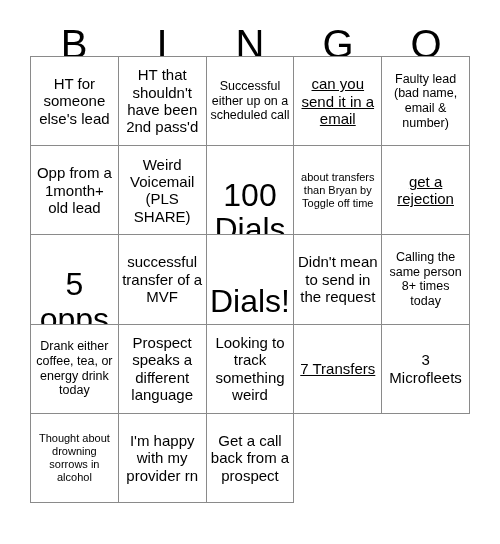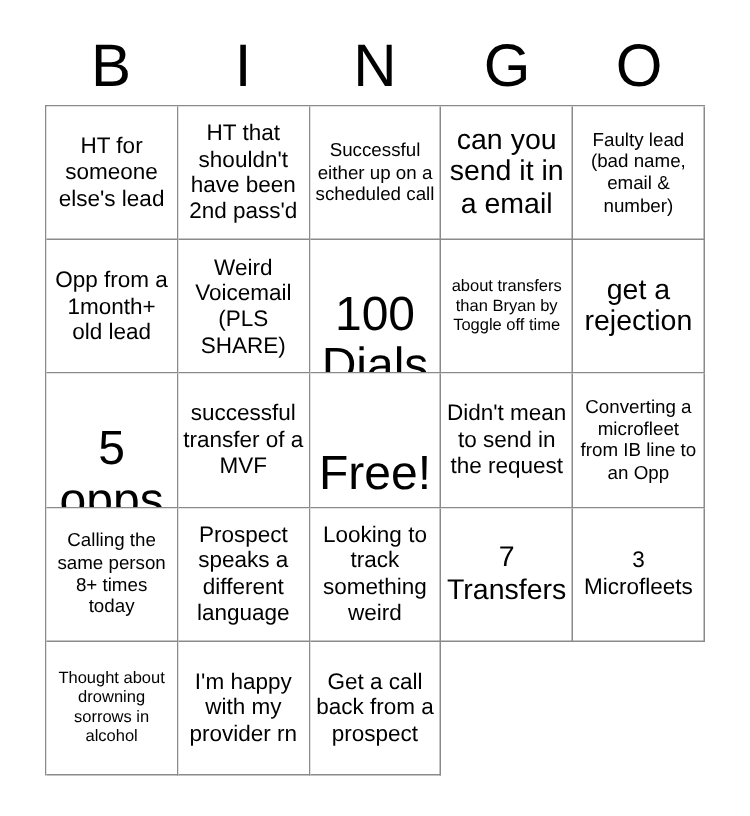--- a/index.html
+++ b/index.html
@@ -40,21 +40,21 @@
     line-height: 1;
     font-weight: 400;
     color: #000000;
     letter-spacing: 0;
   }
 
   
   .grid {
     position: absolute;
     left: 30px;
-    top: 70px;
+    top: 56px;
     width: 440px;
     height: 447px;
     box-sizing: border-box;
     border-top: 1px solid #8a8a8a;
     border-left: 1px solid #8a8a8a;
     display: grid;
     grid-template-columns: repeat(5, 1fr);
     grid-template-rows: repeat(5, 1fr);
   }
   .cell {
@@ -74,21 +74,21 @@
     width: 100%;
     color: #000000;
     line-height: 1.17;
     word-wrap: break-word;
   }
 
   
   .sz-xs .cell-text { font-size: 11px; line-height: 1.20; }
   .sz-sm .cell-text { font-size: 12.5px; line-height: 1.18; }
   .sz-md .cell-text { font-size: 15px;  line-height: 1.16; }
-  .sz-lg .cell-text { font-size: 19px;  line-height: 1.14; }
+  .sz-lg .cell-text { font-size: 15px;  line-height: 1.14; text-decoration: underline; }
   .sz-xxl .cell-text { font-size: 32px; line-height: 1.08; margin-top: 44px; }
 </style>
 </head>
 <body>
 
 <div id="bingo-card">
 
   <div class="header-row">
     <div class="header-letter">B</div>
     <div class="header-letter">I</div>
@@ -131,31 +131,31 @@
         <span class="cell-text">get a rejection</span>
       </div>
 
     <div class="cell sz-xxl">
         <span class="cell-text">5 opps</span>
       </div>
     <div class="cell sz-md">
         <span class="cell-text">successful transfer of a MVF</span>
       </div>
     <div class="cell sz-xxl">
-        <span class="cell-text">Free!</span>
+        <span class="cell-text">Dials!</span>
       </div>
     <div class="cell sz-md">
         <span class="cell-text">Didn't mean to send in the request</span>
       </div>
-    <div class="cell sz-sm">
-        <span class="cell-text">Converting a microfleet from IB line to an Opp</span>
-      </div>
 
     <div class="cell sz-sm">
         <span class="cell-text">Calling the same person 8+ times today</span>
+      </div>
+    <div class="cell sz-sm">
+        <span class="cell-text">Drank either coffee, tea, or energy drink today</span>
       </div>
     <div class="cell sz-md">
         <span class="cell-text">Prospect speaks a different language</span>
       </div>
     <div class="cell sz-md">
         <span class="cell-text">Looking to track something weird</span>
       </div>
 
     <div class="cell sz-lg">
         <span class="cell-text">7 Transfers</span>

